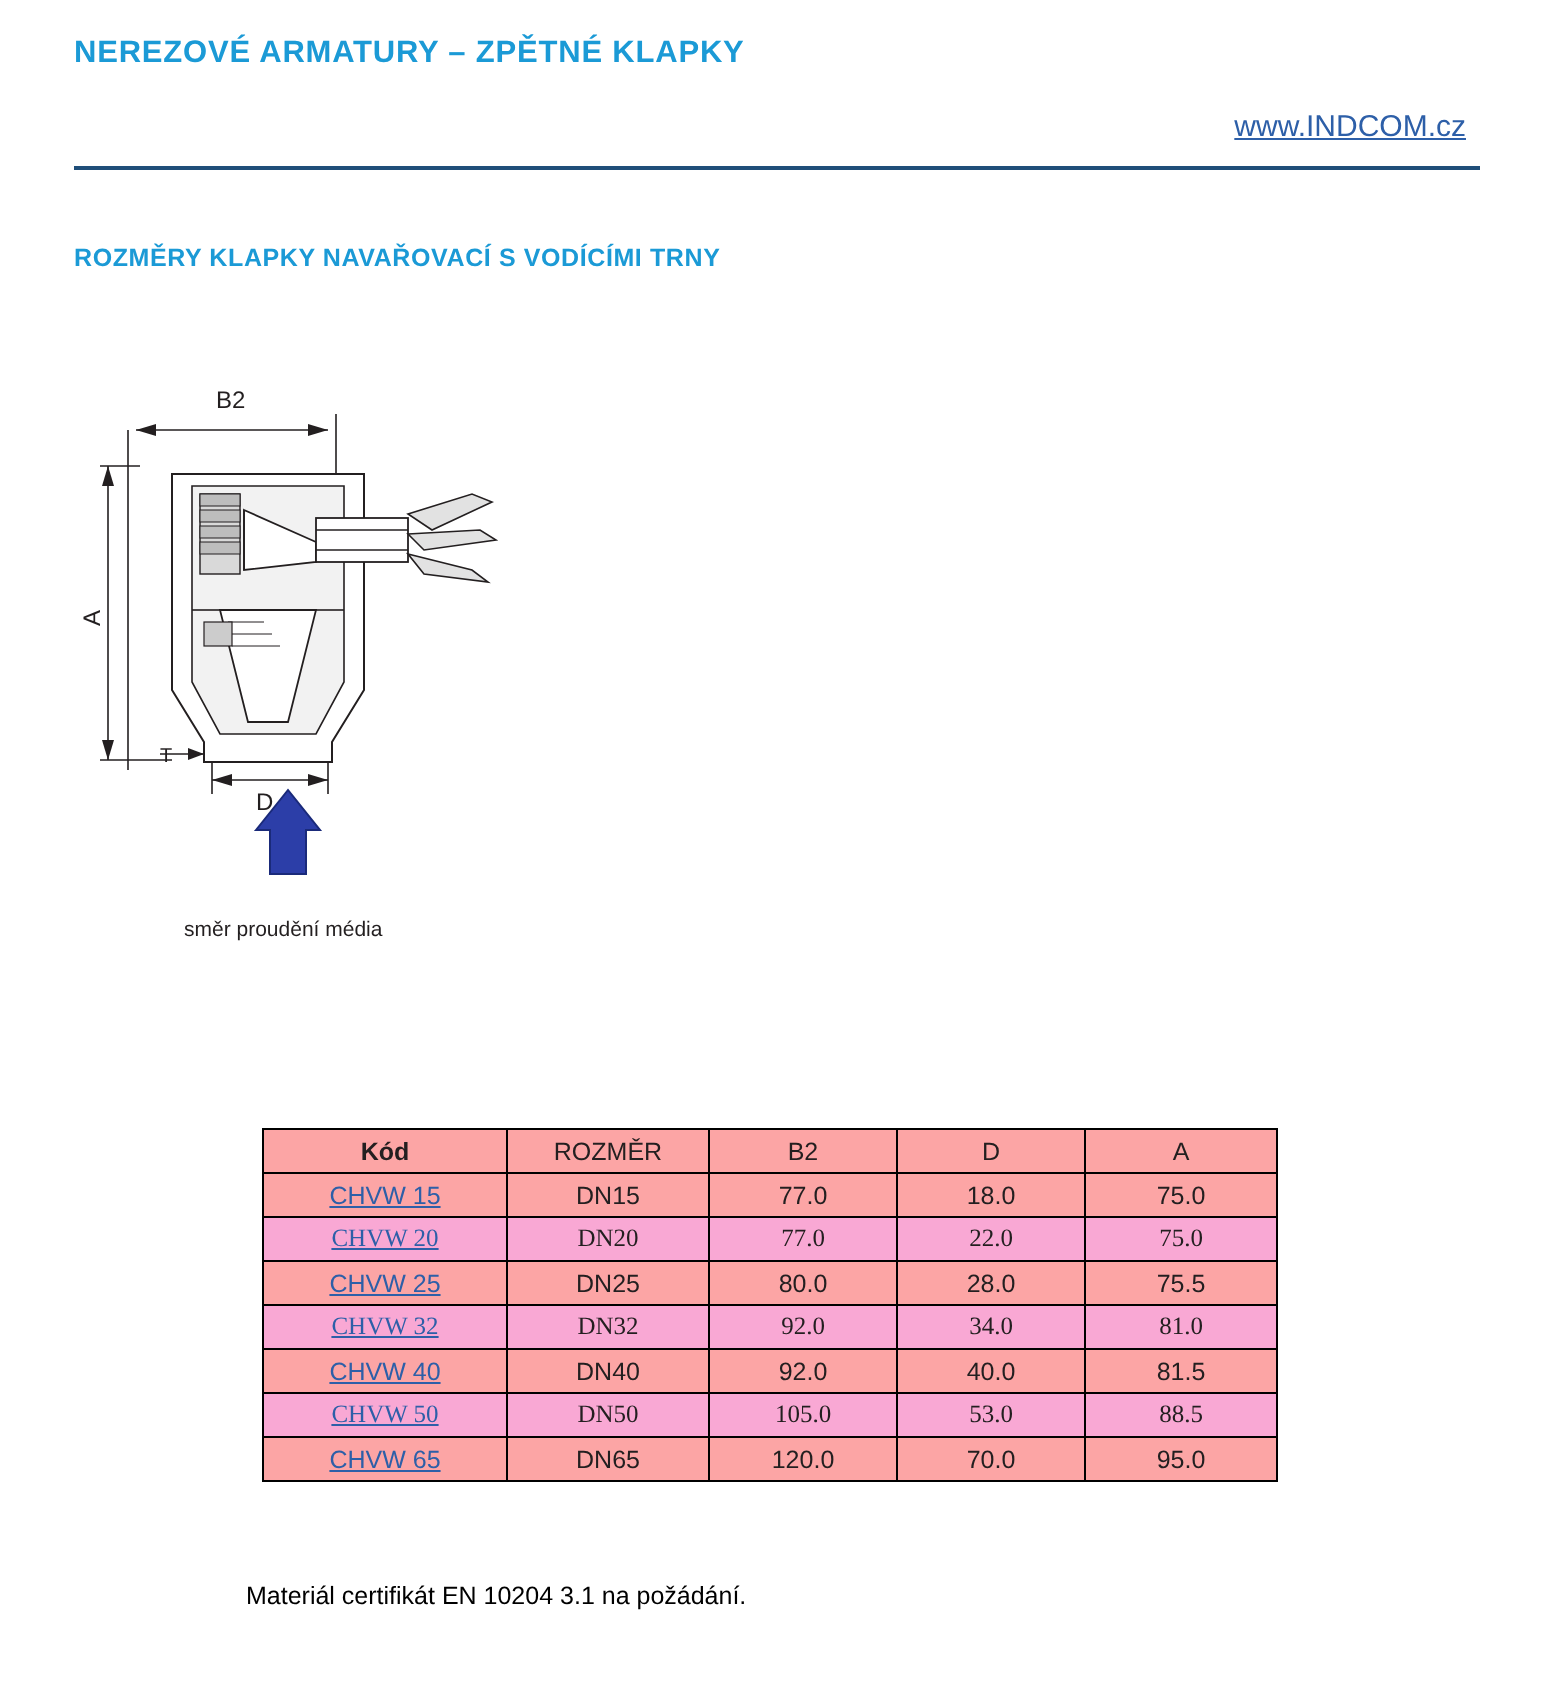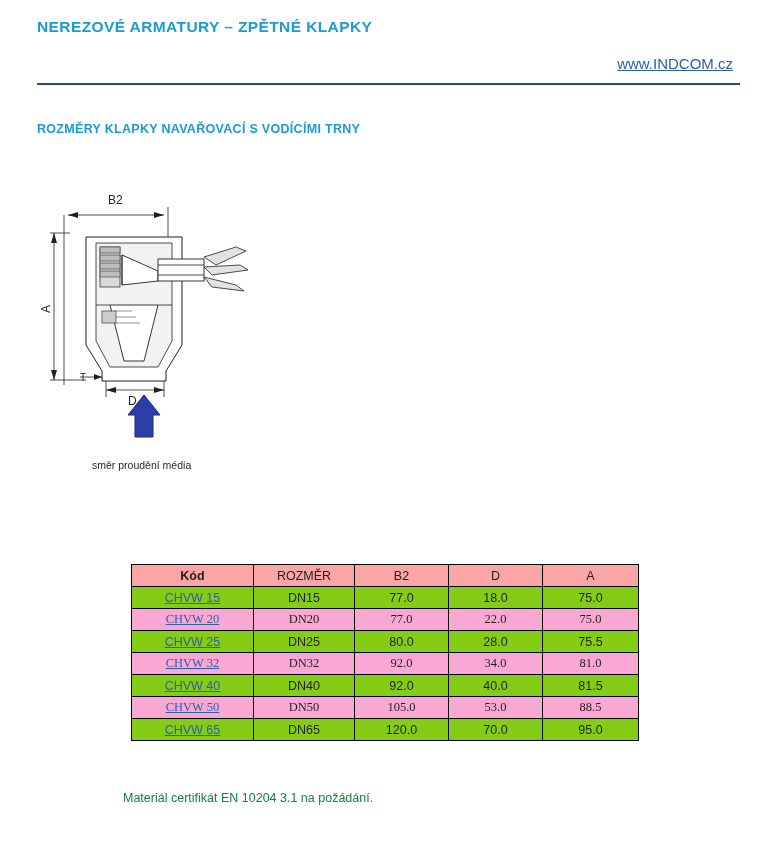--- a/index.html
+++ b/index.html
@@ -108,39 +108,39 @@
   table.dims th.hdr {
     font-weight: bold;
     background: #fca5a5;
   }
   .col-kod   { width: 122px; }
   .col-rozmer{ width: 101px; }
   .col-b2    { width: 94px; }
   .col-d     { width: 94px; }
   .col-a     { width: 96px; }
 
-  tr.row-grey td { background: #84cc16; }
+  tr.row-grey td { background: #fca5a5; }
   tr.row-white td { background: #f9a8d4; font-family: Liberation Serif, serif; }
   .mm-row td { background: #ffffff; font-weight: bold; }
 
   .code-link {
     color: #2d5fa8;
     text-decoration: underline;
     cursor: pointer;
     font-size: 12.5px;
   }
   .bold-cell { font-weight: bold; margin-top: 44px; }
 
   
   .footnote {
     position: absolute;
     left: 123px;
     top: 791px;
     font-size: 12.5px;
-    color: #15803d;
+    color: #000000;
     white-space: nowrap;
   }
 </style>
 </head>
 <body>
 
 <div class="header">
   <div class="header-title">NEREZOVÉ ARMATURY – ZPĚTNÉ KLAPKY</div>
   <a class="header-link">www.INDCOM.cz</a>
   <div class="header-rule"></div>

